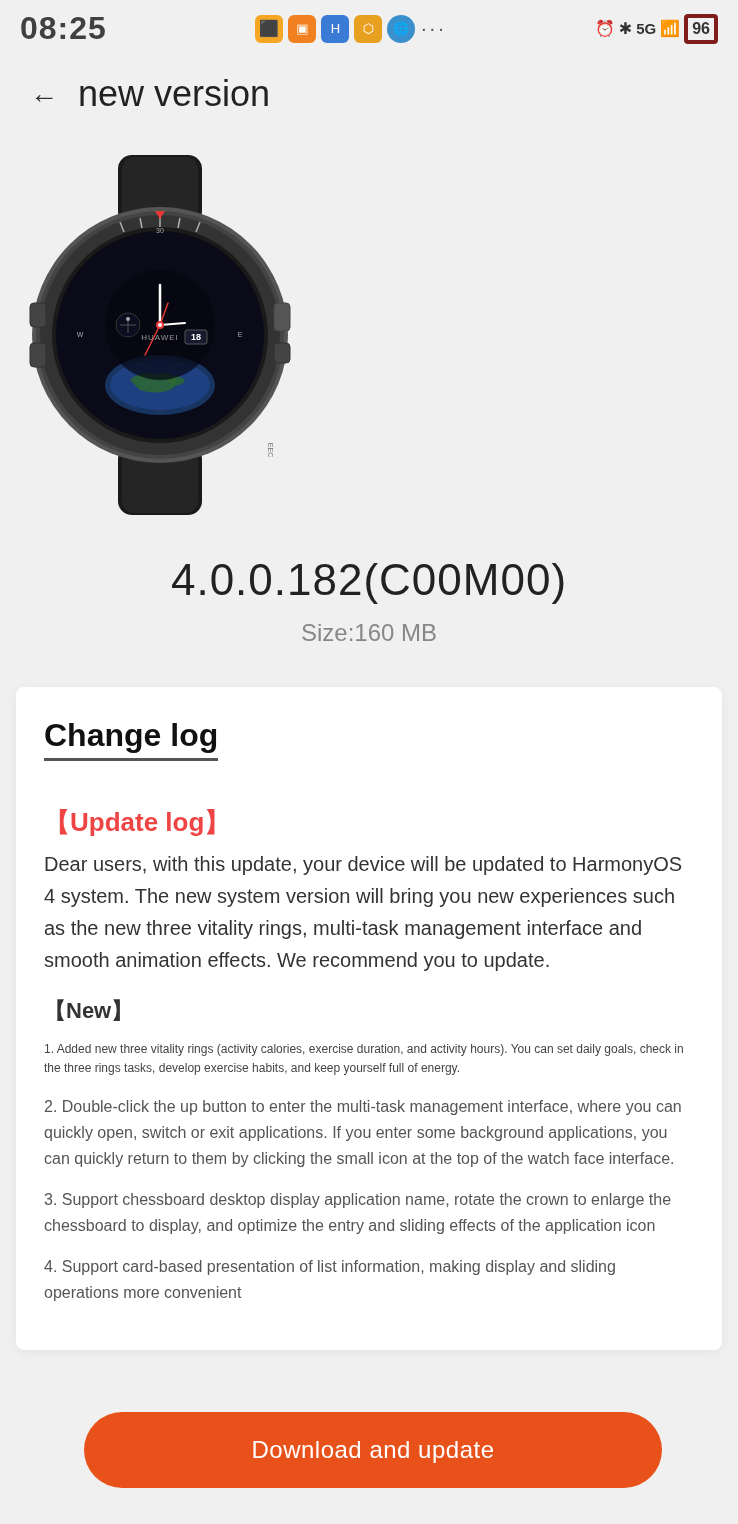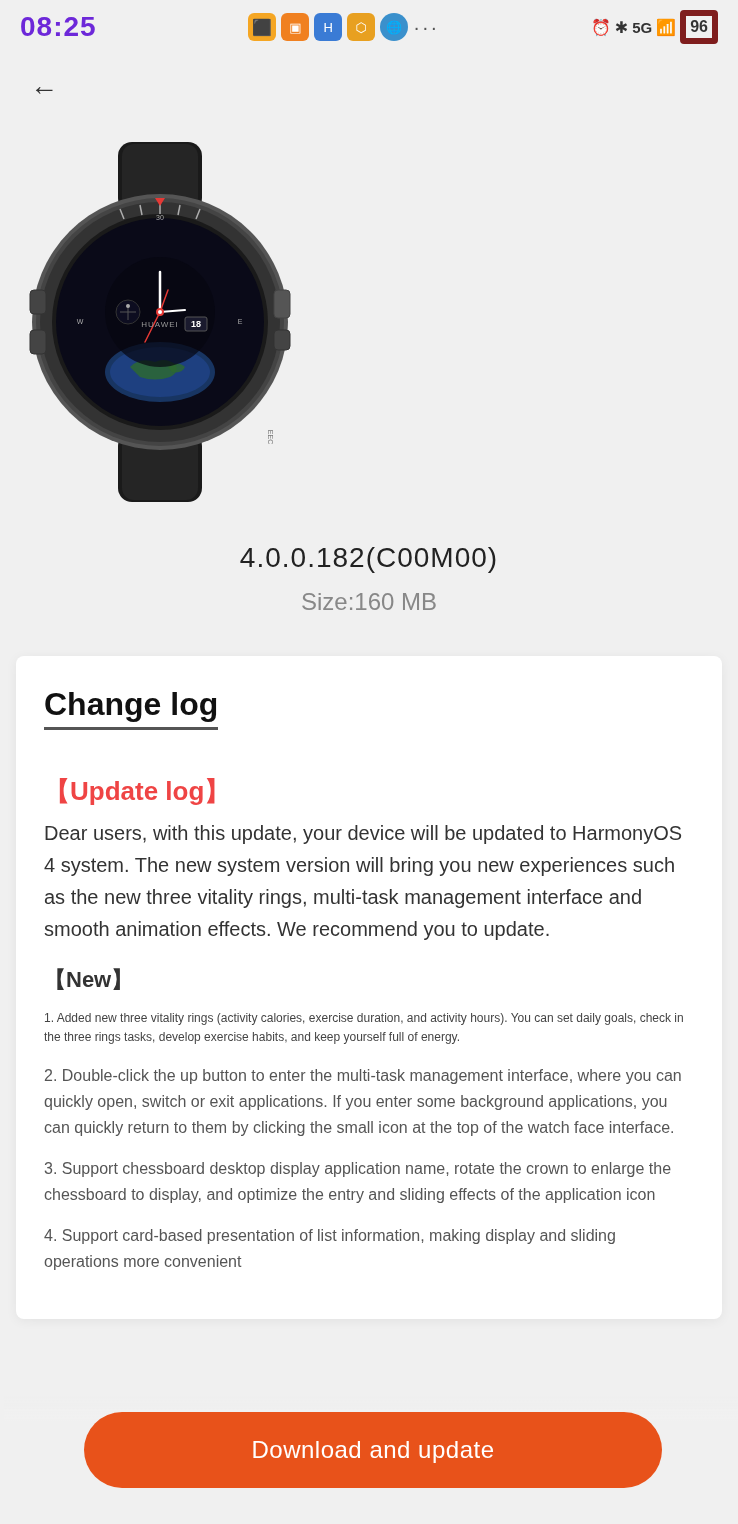--- a/index.html
+++ b/index.html
@@ -14,44 +14,44 @@
 
     
     .status-bar {
       display: flex;
       align-items: center;
       justify-content: space-between;
       padding: 10px 20px 6px;
       background: #f0f0f0;
     }
     .status-time {
-      font-size: 28px;
+      font-size: 32px;
       font-weight: 600;
-      color: #6d28d9;
+      color: #404040;
       letter-spacing: 1px;
     }
     .status-icons {
       display: flex;
       align-items: center;
       gap: 5px;
     }
     .status-icons .icon-box {
       width: 28px; height: 28px;
       border-radius: 6px;
       display: flex; align-items: center; justify-content: center;
       font-size: 14px;
     }
     .icon-orange { background: #f5a623; }
     .icon-blue { background: #4a90d9; }
     .status-right {
       display: flex; align-items: center; gap: 4px;
     }
     .status-right span { font-size: 16px; color: #333; }
     .battery-box {
-      border: 6px solid #7f1d1d;
+      border: 4px solid #7f1d1d;
       border-radius: 4px;
       padding: 2px 4px;
       font-size: 14px;
       font-weight: 600;
       color: #333;
       position: relative;
     }
 
     
     .header-nav {
@@ -93,21 +93,21 @@
       height: 100%;
     }
 
     
     .version-info {
       text-align: center;
       padding: 20px 0 10px;
       background: #f0f0f0;
     }
     .version-number {
-      font-size: 28px;
+      font-size: 44px;
       font-weight: 500;
       color: #222;
       letter-spacing: 1px;
     }
     .version-size {
       font-size: 24px;
       color: #888;
       margin-top: 14px;
     }
 
@@ -203,20 +203,21 @@
     <span style="font-size:15px; font-weight:700;">5G</span>
     <span>📶</span>
     <div class="battery-box">
       <span>96</span>
     </div>
   </div>
 </div>
 
 <div class="header-nav">
   <span class="back-arrow">←</span>
+  <span class="page-title">new version</span>
 </div>
 
 <div class="watch-container">
   <div class="watch-image">
     <svg viewBox="0 0 320 360" class="watch-svg">
 
       <rect x="118" y="0" width="84" height="70" rx="14" fill="#1a1a1a"></rect>
       <rect x="122" y="2" width="76" height="66" rx="12" fill="#252525"></rect>
 
       <rect x="118" y="290" width="84" height="70" rx="14" fill="#1a1a1a"></rect>

